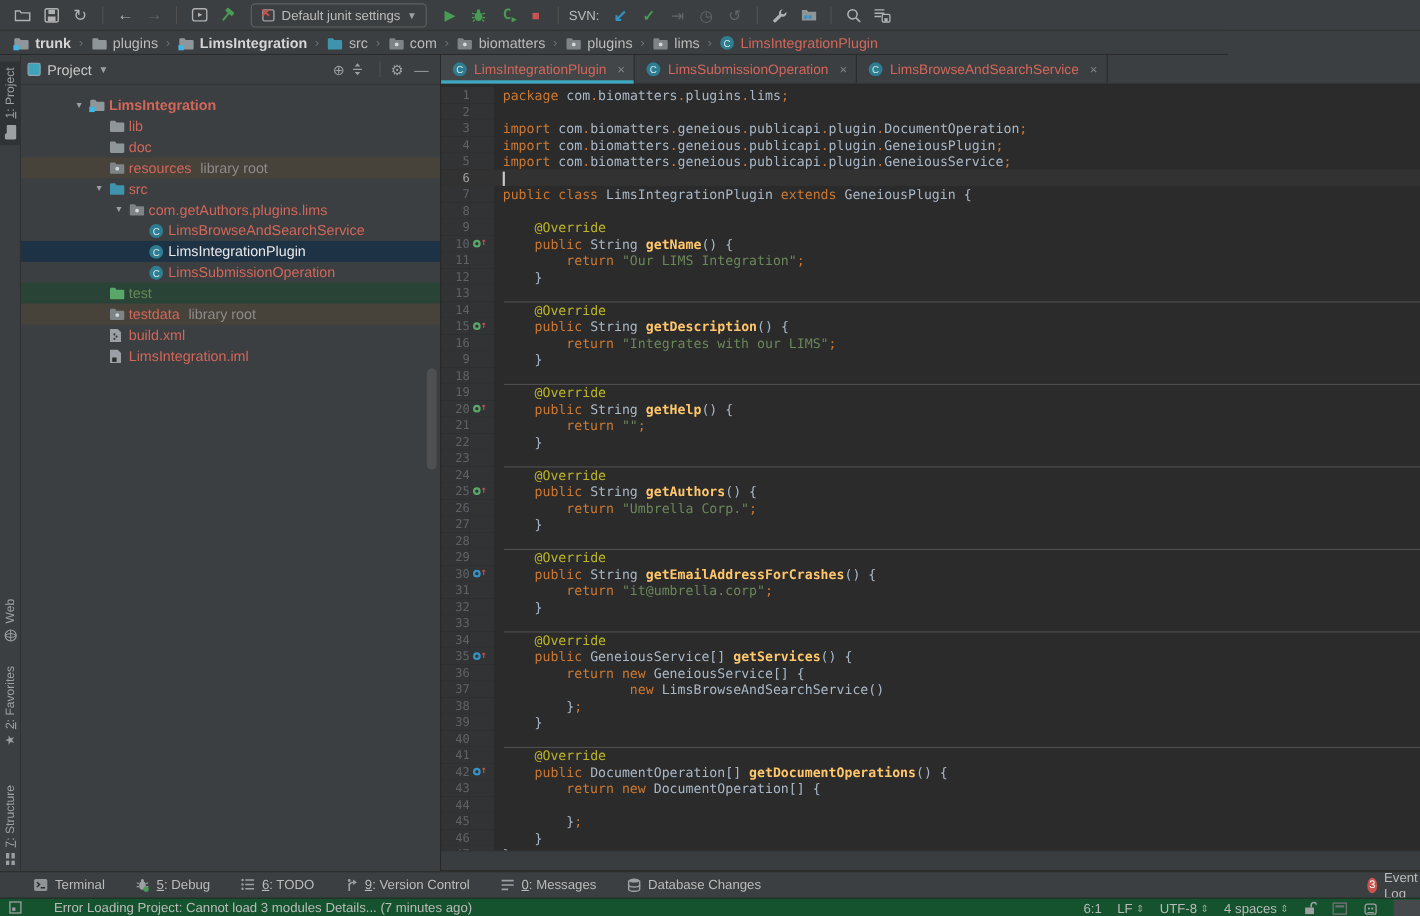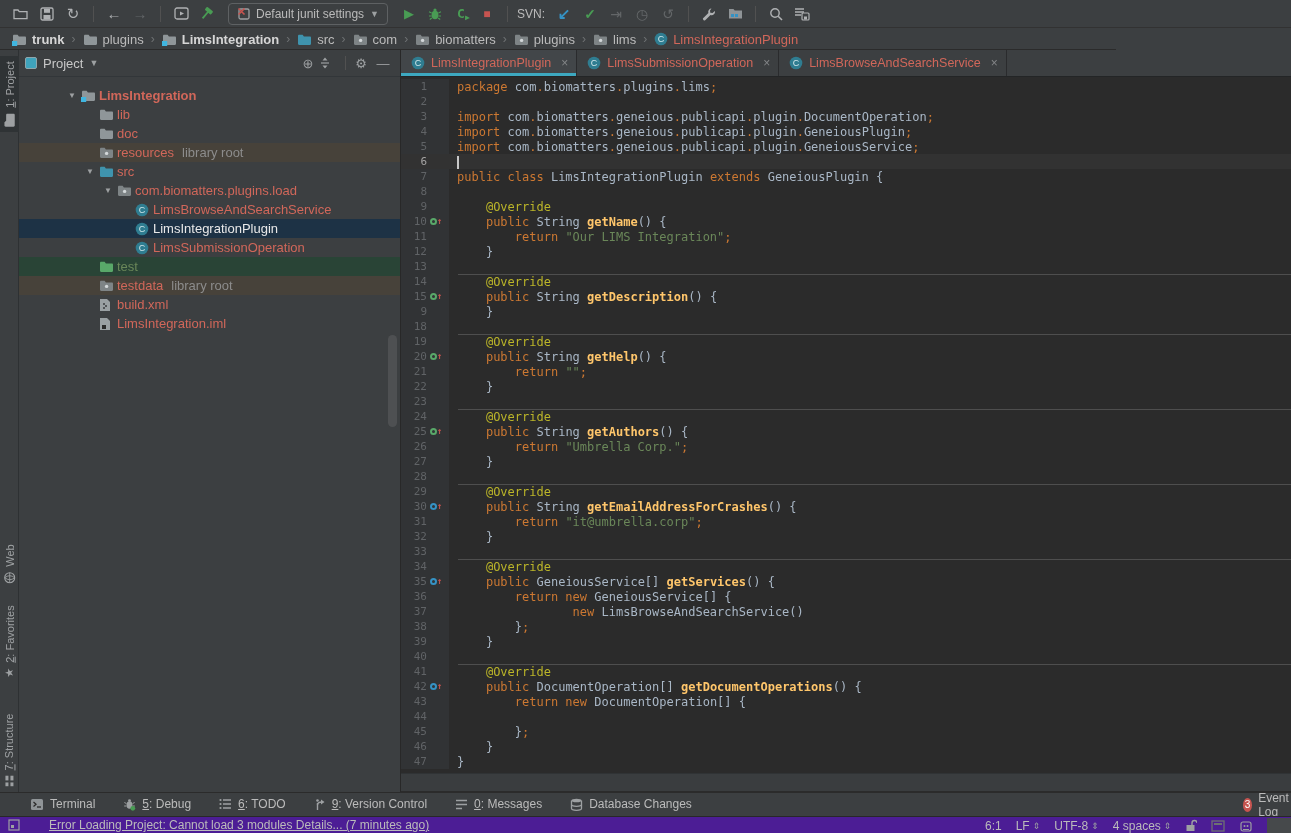--- a/index.html
+++ b/index.html
@@ -87,22 +87,22 @@
   .editor-bottom { height:18px; background:#3a3d3f; border-top:1px solid #303335; }
 
   
   .toolwindow-bar { position:absolute; left:0; top:792px; width:1291px; height:23px; background:#3c3f41;
                     border-top:1px solid #2b2b2b; display:flex; align-items:center; gap:28px;
                     padding-left:30px; font-size:12px; color:#bbbbbb; }
   .tw-item { display:flex; align-items:center; gap:6px; cursor:default; white-space:nowrap; }
   .event-log { position:absolute; left:1243px; top:0; height:23px; display:flex; align-items:center; gap:6px; }
   .badge { width:14px; height:14px; border-radius:50%; background:#C75450; color:#fff; font-size:10px;
            display:flex; align-items:center; justify-content:center; }
-  .statusbar { position:absolute; left:0; top:816px; width:1291px; height:17px; background:#4c1d95;
-               border-top:1px solid #282828; display:flex; align-items:center; font-size:12px; color:#bbbbbb;text-decoration:underline; }
+  .statusbar { position:absolute; left:0; top:816px; width:1291px; height:17px; background:#14532d;
+               border-top:1px solid #282828; display:flex; align-items:center; font-size:12px; color:#bbbbbb; }
   .sb-msg { margin-left:28px; white-space:nowrap; }
   .sb-right { position:absolute; left:985px; top:0; height:17px; display:flex; align-items:center; gap:14px;
               white-space:nowrap; }
   .sb-seg { display:flex; align-items:center; gap:3px; }
   .sb-arrows { font-size:9px; color:#9da0a2; }
   .mem { background:#46494b; height:15px; display:flex; align-items:center; padding:0 6px; color:#c8c8c8;
          position:relative; width:84px; overflow:hidden; }
   .mem-fill { position:absolute; left:34px; top:0; bottom:0; width:34px; background:#595c5e; }
   .mem span { position:relative; }
 
@@ -483,21 +483,21 @@
           <span style="width: 80px; flex: 0 0 auto;"></span>
           <span class="arrow">▼</span>
           <span class="t-icon">
             <span style="display: inline-flex; align-items: center;">
               <svg width="15" height="13" viewBox="0 0 15 13">
                 <path d="M1 3c0-.8.5-1.3 1.2-1.3h3.4l1.3 1.7h6c.7 0 1.1.5 1.1 1.2v6.2c0 .7-.4 1.2-1.1 1.2H2.2C1.5 12 1 11.5 1 10.8z" fill="#7e8486"></path>
                 <circle cx="7.6" cy="7.4" r="1.7" fill="#d3d7d9"></circle>
               </svg>
             </span>
           </span>
-          <span class="t-label red">com.biomatters.plugins.load</span>
+          <span class="t-label red">com.getAuthors.plugins.lims</span>
         </div>
         <div class="tree-row">
           <span style="width: 98px; flex: 0 0 auto;"></span>
           <span class="arrow"></span>
           <span class="t-icon">
             <span style="display: inline-flex; align-items: center;">
               <svg width="14" height="14" viewBox="0 0 14 14">
                 <circle cx="7" cy="7" r="6.3" fill="#2F7D91"></circle>
                 <text x="7" y="10.4" text-anchor="middle" font-size="9" font-family="Liberation Sans, sans-serif" fill="#cfe6ea">C</text>
               </svg>
@@ -699,20 +699,25 @@
         </div>
         <div class="code-line">
           <span class="ln-num">15</span>
           <span class="ln-ico">
             <span class="ovr green">
               <span class="ovr-o"></span>
               <span class="ovr-a">↑</span>
             </span>
           </span>
           <span class="ln-code"><span class="tok-p">    </span><span class="tok-k">public </span><span class="tok-p">String </span><span class="tok-m">getDescription</span><span class="tok-p">() {</span></span>
+        </div>
+        <div class="code-line">
+          <span class="ln-num">16</span>
+          <span class="ln-ico"></span>
+          <span class="ln-code"><span class="tok-p">        </span><span class="tok-k">return </span><span class="tok-s">"Integrates with our LIMS"</span><span class="tok-k">;</span></span>
         </div>
         <div class="code-line">
           <span class="ln-num">9</span>
           <span class="ln-ico"></span>
           <span class="ln-code"><span class="tok-p">    }</span></span>
         </div>
         <div class="code-line">
           <span class="ln-num">18</span>
           <span class="ln-ico"></span>
           <span class="ln-code"></span>

